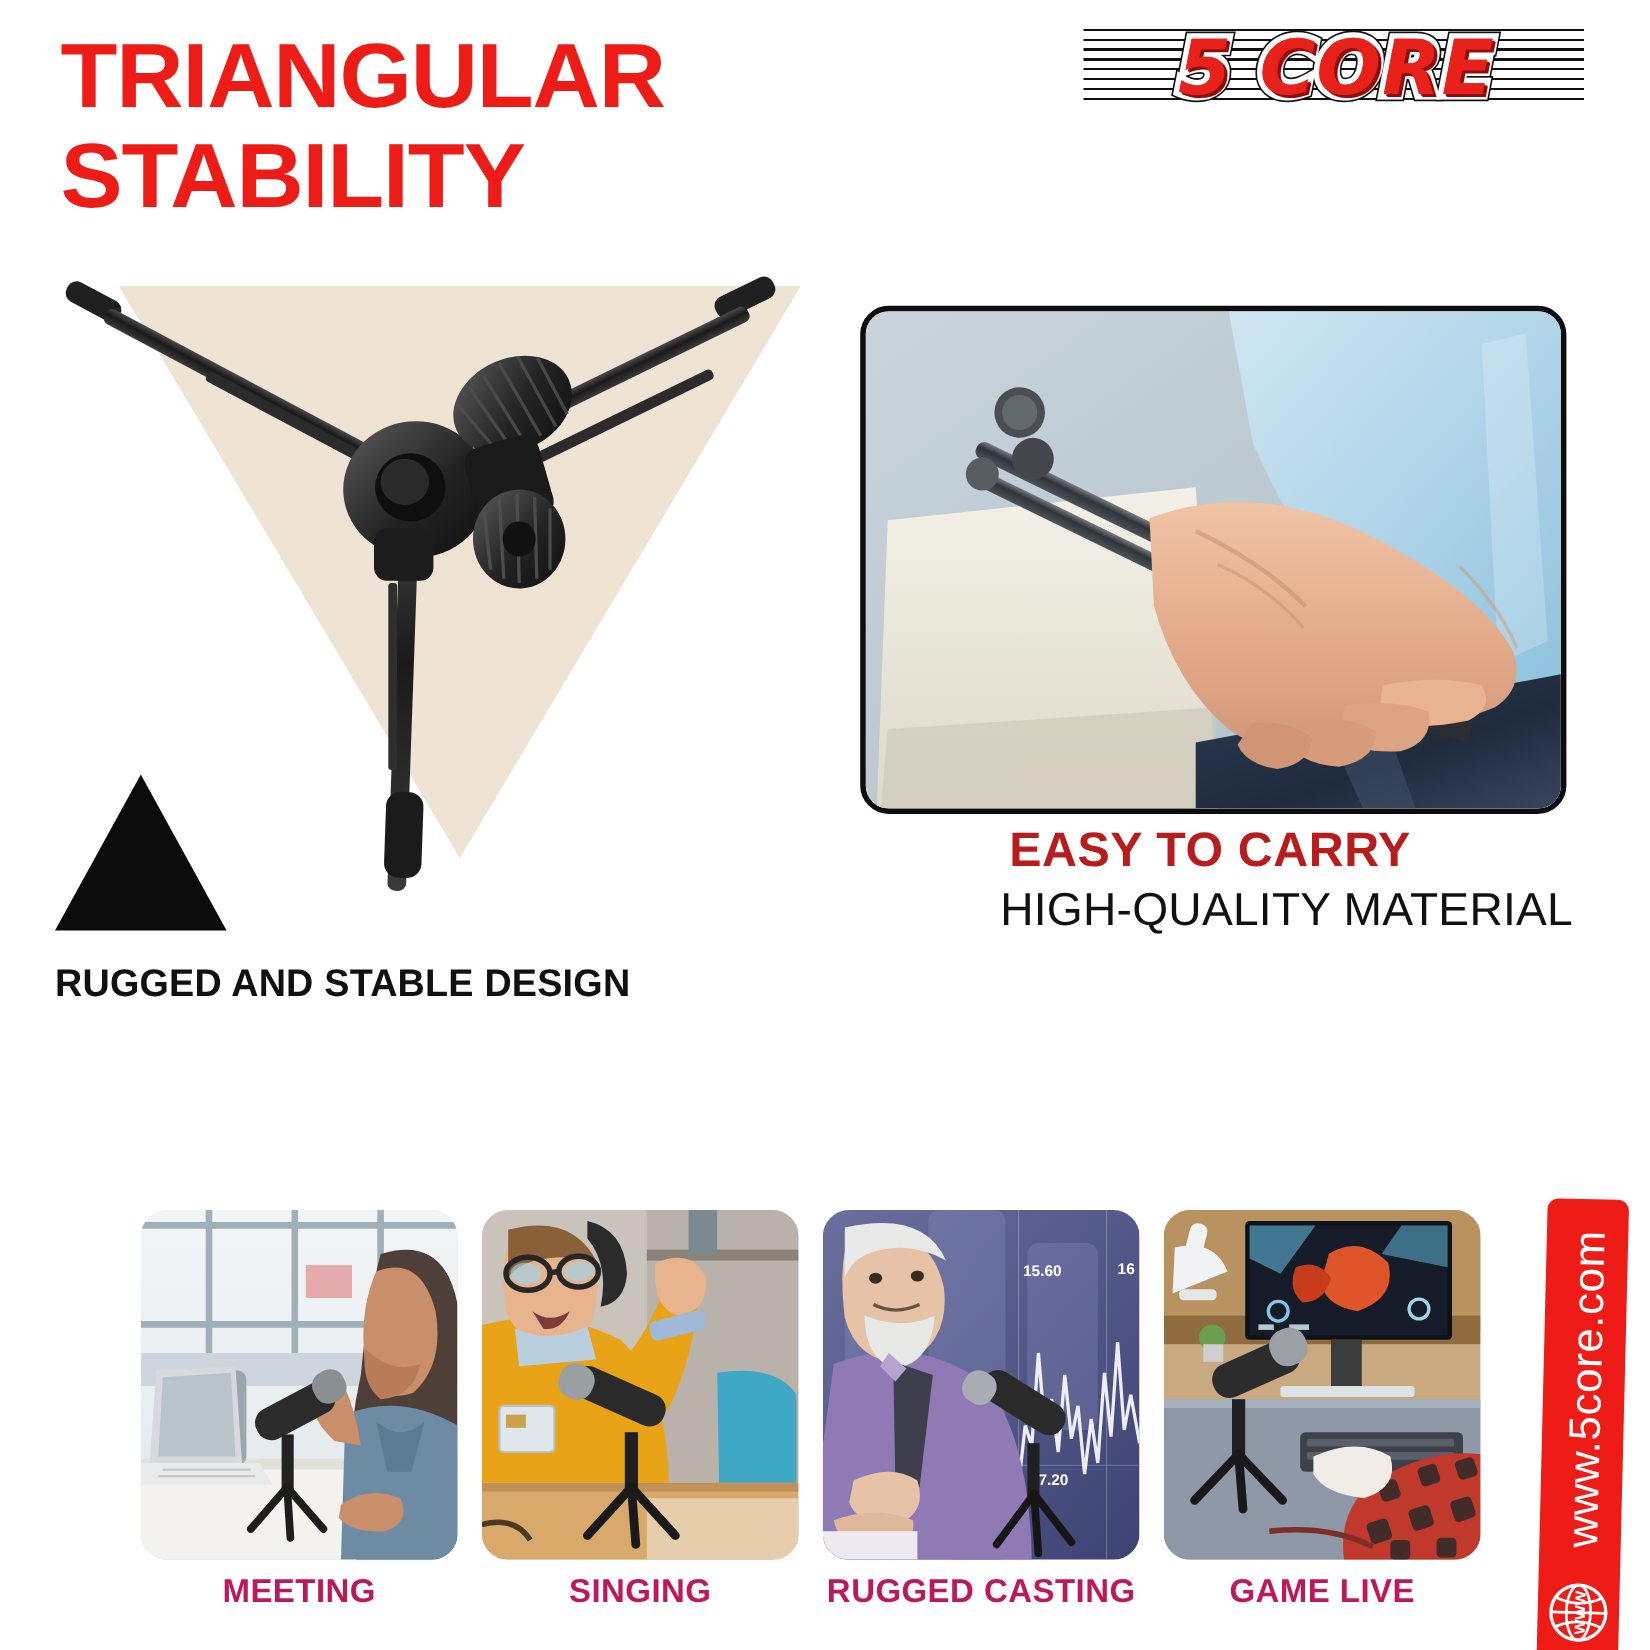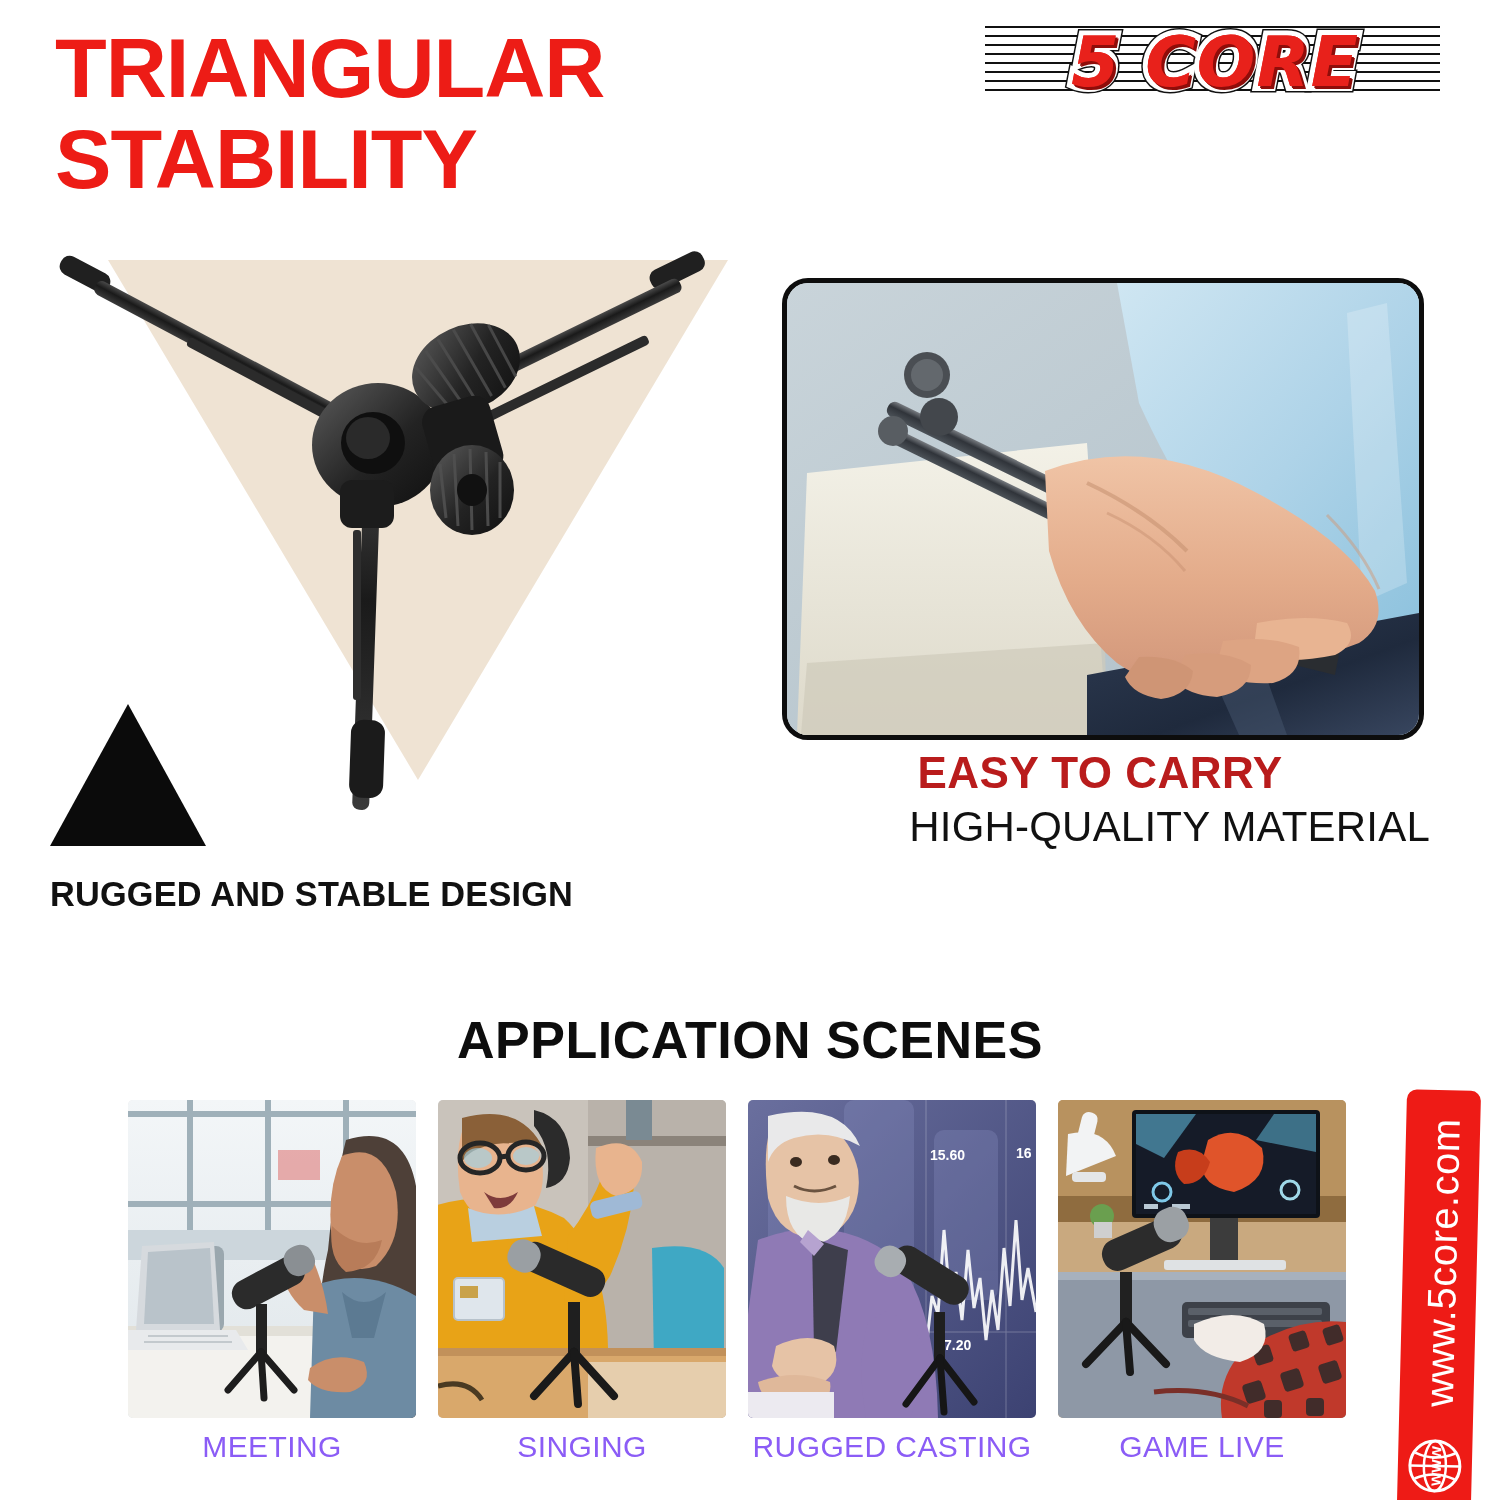--- a/index.html
+++ b/index.html
@@ -122,26 +122,26 @@
     text-align:center;
     font-size:52px;font-weight:bold;color:#0d0d0d;
     letter-spacing:0.5px;
   }
   .scenes-row{
     position:absolute;left:128px;top:1100px;width:1252px;height:395px;
     display:flex;gap:22px;
   }
   .scene-cell{width:288px;display:flex;flex-direction:column;align-items:center;}
   .scene-thumb{
-    width:288px;height:318px;border-radius:5px;overflow:hidden;
+    width:288px;height:318px;border-radius:24px;overflow:hidden;
     position:relative;background:#e8e8e8;
   }
   .scene-thumb .scene{position:absolute;inset:0;}
   .scene-label{
-    margin-top:12px;font-size:30px;color:#8b5cf6;font-weight:normal;
+    margin-top:12px;font-size:30px;color:#be185d;font-weight:bold;
     letter-spacing:0.4px;white-space:nowrap;
   }
 
   
   .url-banner{
     position:absolute;left:1397px;top:1090px;width:74px;height:412px;
     background:#EE1B16;
     border-radius:10px 10px 0 0;
     transform:rotate(1.4deg);
     transform-origin:bottom center;
@@ -317,21 +317,20 @@
         <path d="M300 200 Q360 228 400 268" stroke="#c58f6f" stroke-width="4" fill="none" opacity="0.55"></path>
         <path d="M320 230 Q368 252 398 288" stroke="#c58f6f" stroke-width="3" fill="none" opacity="0.45"></path>
         <path d="M540 232 Q576 268 592 306" stroke="#cf9a79" stroke-width="3" fill="none" opacity="0.5"></path>
       </g>
     </svg>
   </div>
 
   <div class="carry-title">EASY TO CARRY</div>
   <div class="carry-sub">HIGH-QUALITY MATERIAL</div>
 
-  <div class="scenes-title">APPLICATION SCENES</div>
 
   <div class="scenes-row">
 
     <div class="scene-cell">
       <div class="scene-thumb">
         <svg class="scene" viewBox="0 0 288 318" preserveAspectRatio="xMidYMid slice">
           <defs>
             <linearGradient id="winlight" x1="0" y1="0" x2="0" y2="1">
               <stop offset="0%" stop-color="#f3f6f8"></stop>
               <stop offset="100%" stop-color="#dfe6ea"></stop>

